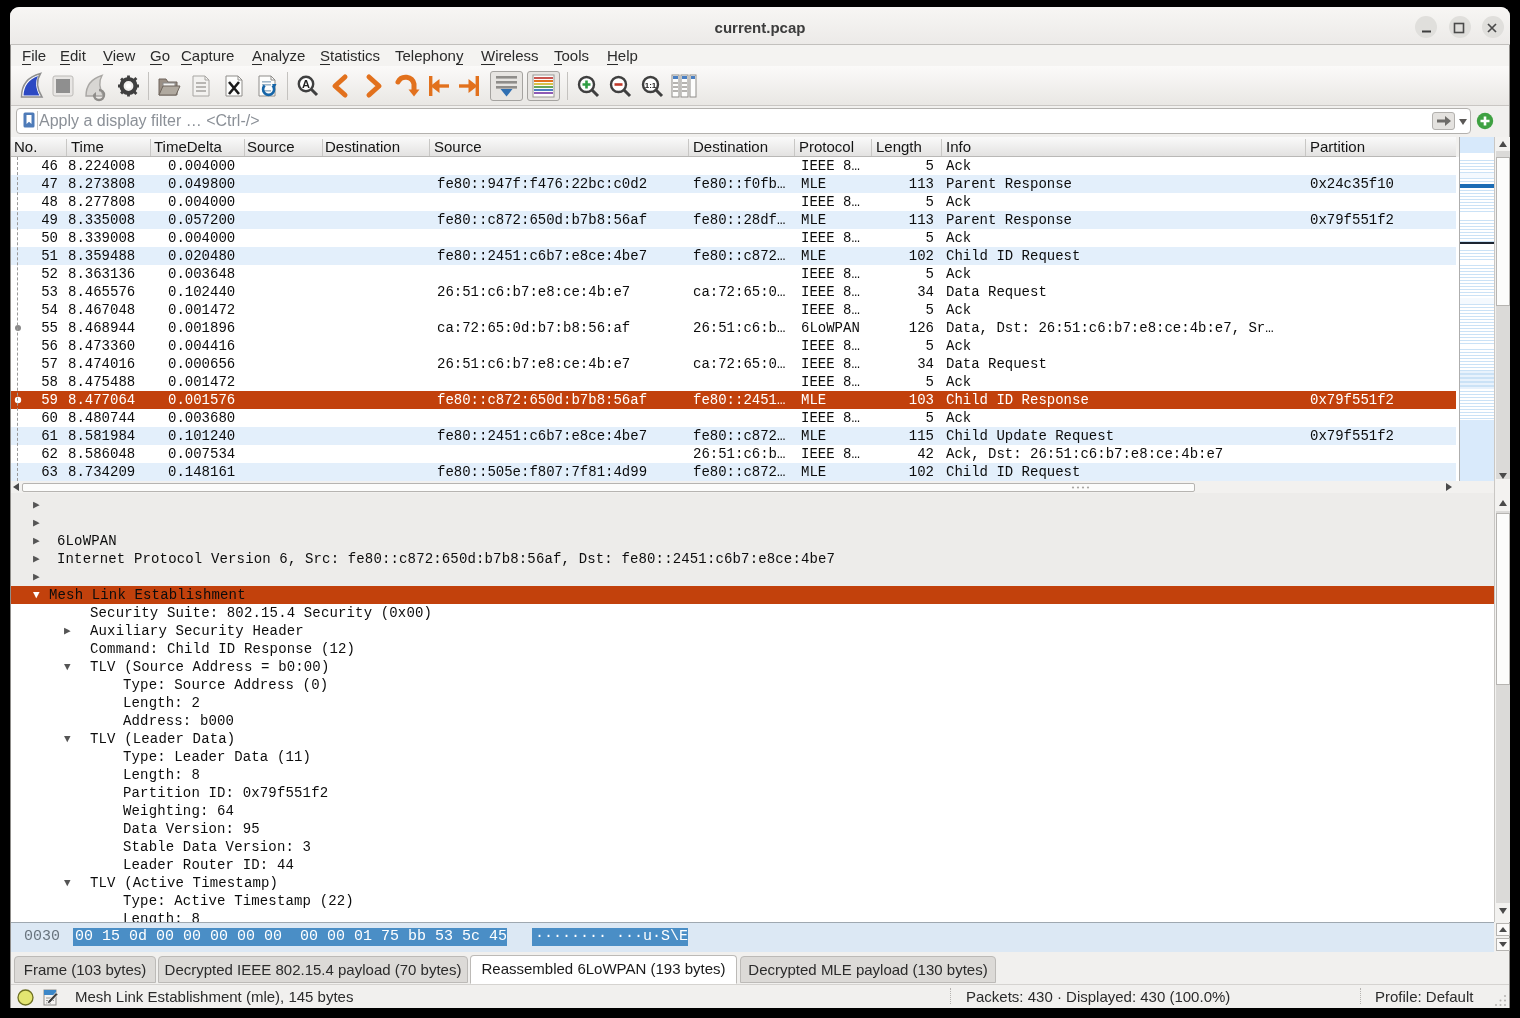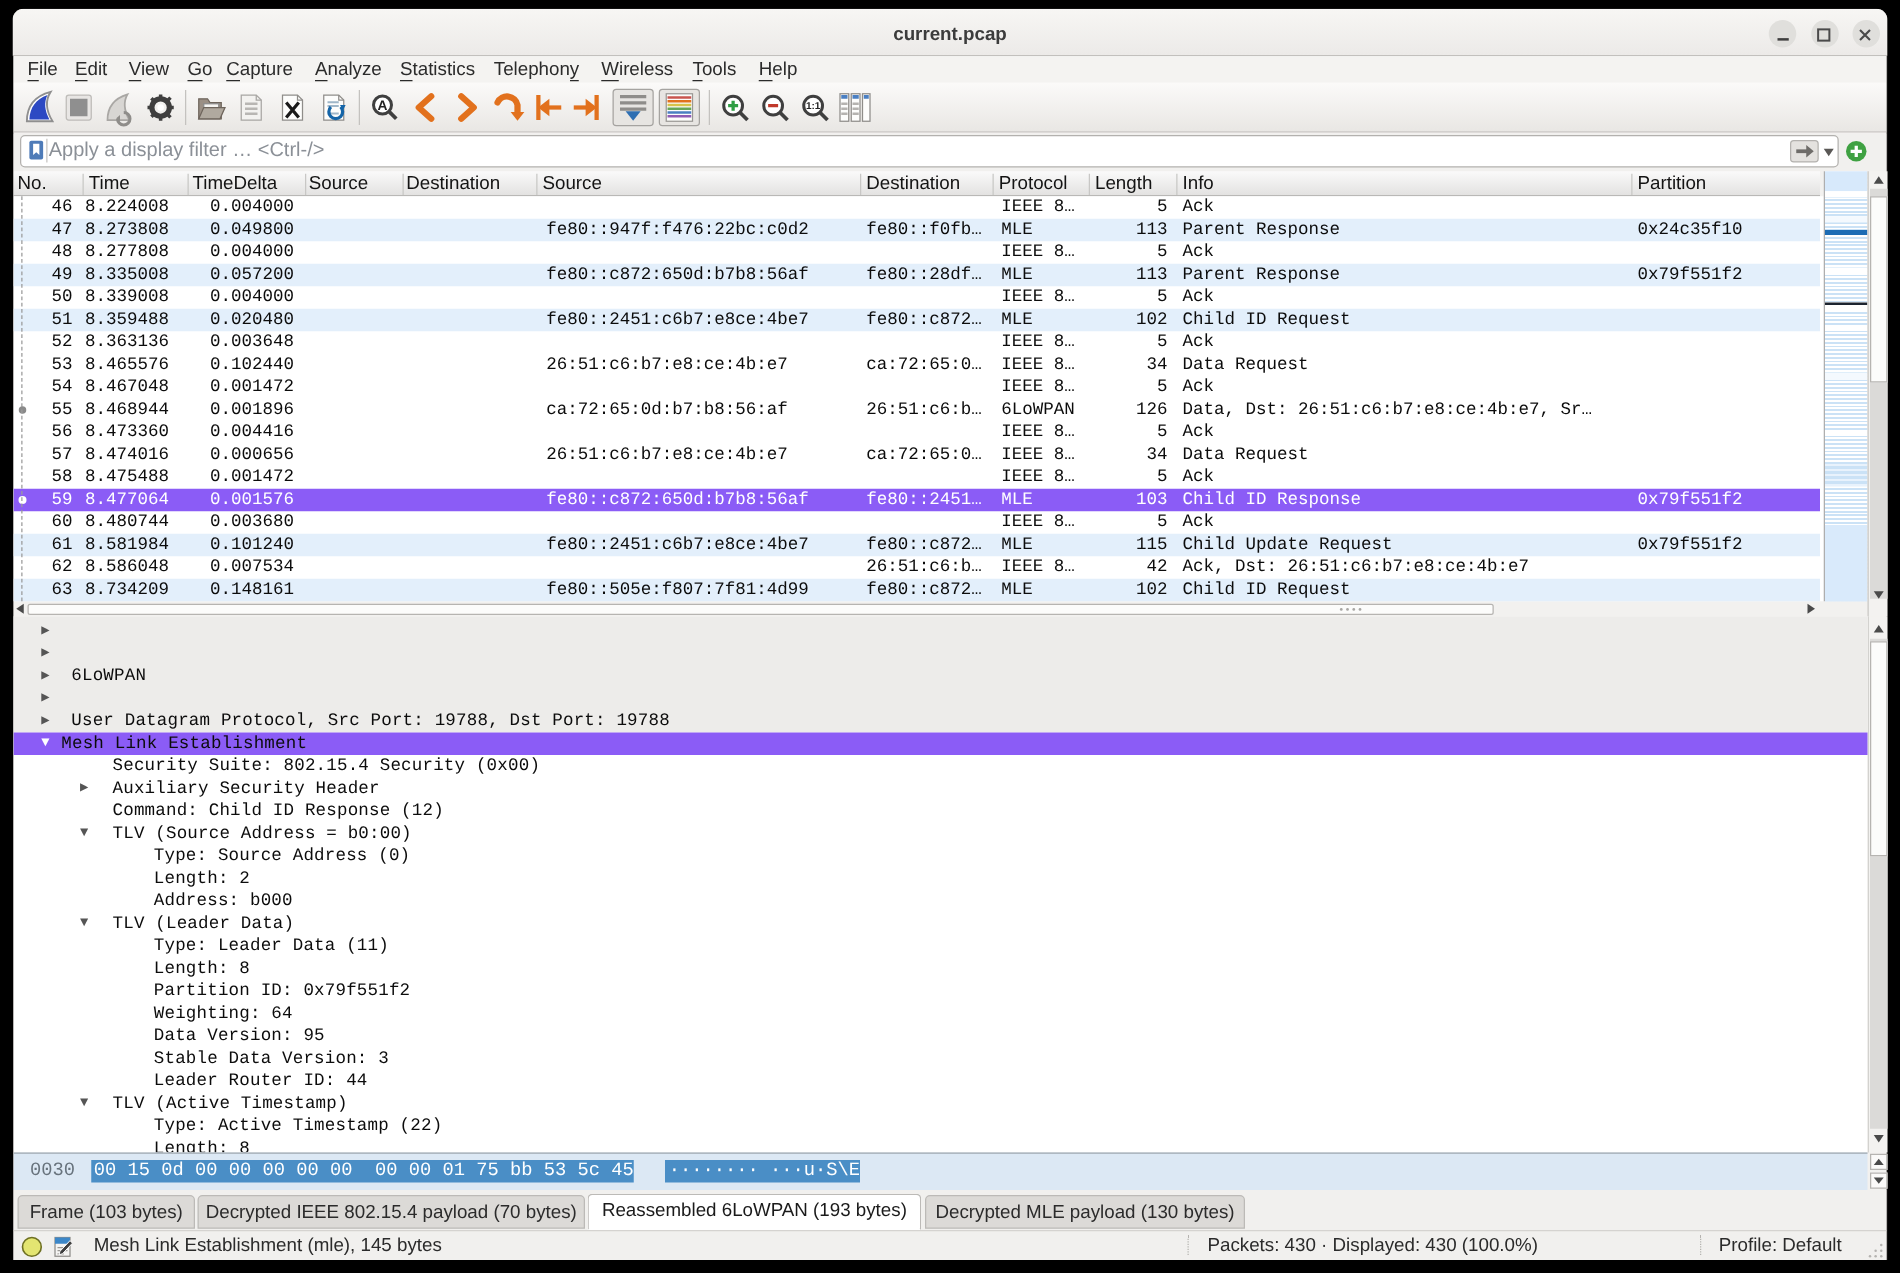--- a/index.html
+++ b/index.html
@@ -14,21 +14,21 @@
 .tsep{top:72px;width:1px;height:28px;background:#c4c2bf}
 #filterwrap{left:11px;top:107px;width:1498px;height:30px;background:#f1f0ee}
 #filter{left:16px;top:108px;width:1455px;height:26px;background:#fff;border:1px solid #b3b1ae;border-radius:4px}
 #fph{left:39px;top:112px;font-size:16px;color:#8b9097}
 #hdr{left:11px;top:137px;width:1445px;height:20px;background:linear-gradient(#fafafa,#e3e2e1);border-bottom:1px solid #b9b8b6}
 .h{position:absolute;top:1px;font-size:15px;color:#141414}
 .hs{position:absolute;top:139px;width:1px;height:17px;background:#c8c7c5}
 .r{position:absolute;left:0;width:1445px;height:18px;font-family:"Liberation Mono",monospace;font-size:14px;line-height:18px;color:#0c0c0c;white-space:pre}
 .r span{position:absolute;line-height:18px}
 .bl{background:#e3effb}
-.sel{background:#8b5cf6;color:#fff}
+.sel{background:#c2410c;color:#fff}
 #dashln{left:17px;top:157px;width:1px;height:324px;border-left:1px dashed #9a9a9a}
 #minimap{left:1459px;top:137px;width:35px;height:344px;background:#fff;border-left:1px solid #aeaeae}
 .vsc{background:#f3f2f0;border-left:1px solid #c9c7c4}
 .vtr{background:#dbdad8}
 .vth{background:#fcfcfb;border:1px solid #b6b4b1}
 .arr{position:absolute;width:0;height:0}
 #det{left:11px;top:493px;width:1483px;height:429px;background:#fff;overflow:hidden}
 .d{position:absolute;left:0;width:1483px;height:18px;font-family:"Liberation Mono",monospace;font-size:14px;line-height:18px;letter-spacing:0.15px;color:#0c0c0c;white-space:pre}
 .d span{position:absolute;line-height:18px}
 .exp{position:absolute;font-size:11px;color:#555;line-height:18px}
@@ -324,22 +324,22 @@
       <circle cx="17" cy="2.5" r="1.1"></circle>
     </g>
   </svg>
 
 <div class="a" id="det"></div>
 <div id="detrows">
 <div class="a" style="left:11px;top:493px;width:1483px;height:93px;background:#edecea"></div>
 <div class="d" style="left:11px;top:496px"><span class="exp" style="left:22px">▶</span></div>
 <div class="d" style="left:11px;top:514px"><span class="exp" style="left:22px">▶</span></div>
 <div class="d" style="left:11px;top:532px"><span class="exp" style="left:22px">▶</span><span style="left:46px">6LoWPAN</span></div>
-<div class="d" style="left:11px;top:550px"><span class="exp" style="left:22px">▶</span></div>
-<div class="d" style="left:11px;top:568px"><span class="exp" style="left:22px">▶</span><span style="left:46px">User Datagram Protocol, Src Port: 19788, Dst Port: 19788</span></div>
+<div class="d" style="left:11px;top:550px"><span class="exp" style="left:22px">▶</span><span style="left:46px">Internet Protocol Version 6, Src: fe80::c872:650d:b7b8:56af, Dst: fe80::2451:c6b7:e8ce:4be7</span></div>
+<div class="d" style="left:11px;top:568px"><span class="exp" style="left:22px">▶</span></div>
 <div class="d sel" style="left:11px;top:586px"><span class="exp" style="left:22px;color:#fff">▼</span><span style="left:38px">Mesh Link Establishment</span></div>
 <div class="d" style="left:11px;top:604px"><span style="left:79px">Security Suite: 802.15.4 Security (0x00)</span></div>
 <div class="d" style="left:11px;top:622px"><span class="exp" style="left:53px">▶</span><span style="left:79px">Auxiliary Security Header</span></div>
 <div class="d" style="left:11px;top:640px"><span style="left:79px">Command: Child ID Response (12)</span></div>
 <div class="d" style="left:11px;top:658px"><span class="exp" style="left:53px">▼</span><span style="left:79px">TLV (Source Address = b0:00)</span></div>
 <div class="d" style="left:11px;top:676px"><span style="left:112px">Type: Source Address (0)</span></div>
 <div class="d" style="left:11px;top:694px"><span style="left:112px">Length: 2</span></div>
 <div class="d" style="left:11px;top:712px"><span style="left:112px">Address: b000</span></div>
 <div class="d" style="left:11px;top:730px"><span class="exp" style="left:53px">▼</span><span style="left:79px">TLV (Leader Data)</span></div>
 <div class="d" style="left:11px;top:748px"><span style="left:112px">Type: Leader Data (11)</span></div>

